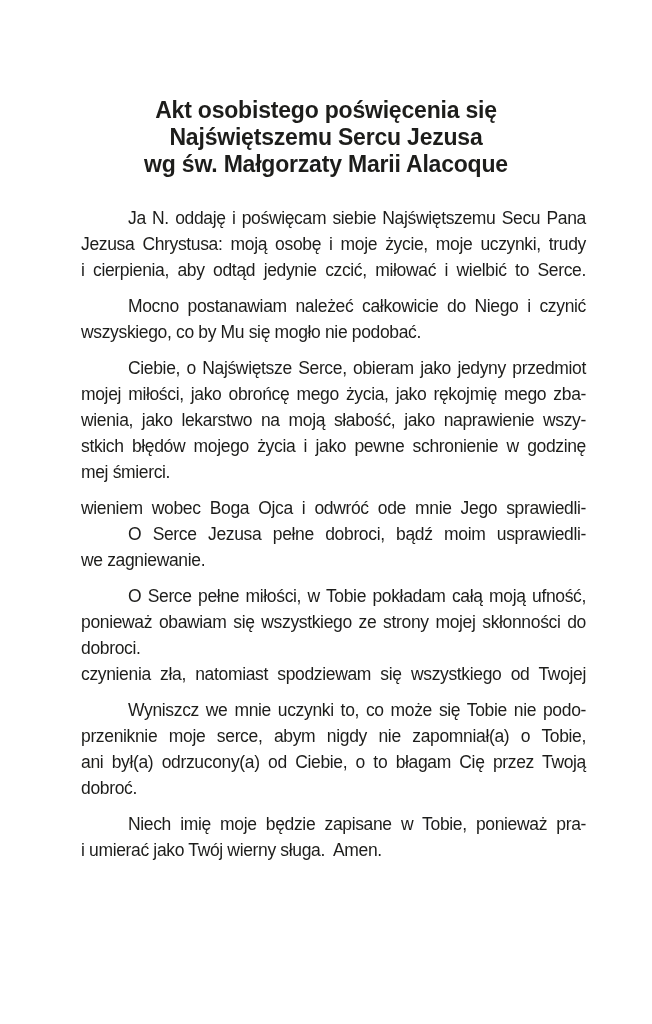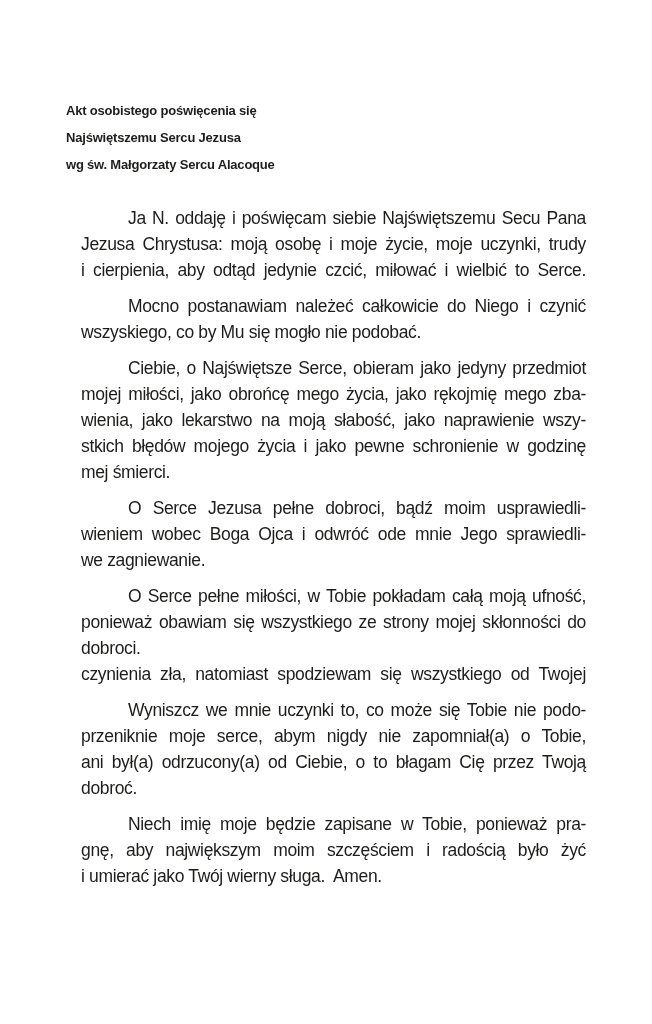--- a/index.html
+++ b/index.html
@@ -12,23 +12,23 @@
     width: 652px;
     height: 1024px;
     background: #ffffff;
     box-sizing: border-box;
     padding: 97px 66px 0 66px;
     font-family: "Liberation Sans", sans-serif;
     color: #1d1d1b;
     overflow: hidden;
   }
   .title {
-    text-align: left;
+    text-align: center;
     font-weight: 700;
-    font-size: 13px;
+    font-size: 23px;
     line-height: 27px;
     letter-spacing: -0.2px;
     margin: 0 0 27px 0;
   }
   .title-line {
     display: block;
   }
   .body-text {
     font-size: 17.5px;
     line-height: 26px;
@@ -50,21 +50,21 @@
   }
 </style>
 </head>
 <body>
 
 <div class="page">
 
   <header class="title">
     <span class="title-line">Akt osobistego poświęcenia się</span>
     <span class="title-line">Najświętszemu Sercu Jezusa</span>
-    <span class="title-line">wg św. Małgorzaty Sercu Alacoque</span>
+    <span class="title-line">wg św. Małgorzaty Marii Alacoque</span>
   </header>
 
   <main class="body-text">
 
     <p class="para">
       <span class="line first">Ja N. oddaję i poświęcam siebie Najświętszemu Secu Pana</span>
       <span class="line">Jezusa Chrystusa: moją osobę i moje życie, moje uczynki, trudy</span>
       <span class="line">i cierpienia, aby odtąd jedynie czcić, miłować i wielbić to Serce.</span>
     </p>
 
@@ -75,39 +75,38 @@
 
     <p class="para">
       <span class="line first">Ciebie, o Najświętsze Serce, obieram jako jedyny przedmiot</span>
       <span class="line">mojej miłości, jako obrońcę mego życia, jako rękojmię mego zba-</span>
       <span class="line">wienia, jako lekarstwo na moją słabość, jako naprawienie wszy-</span>
       <span class="line">stkich błędów mojego życia i jako pewne schronienie w godzinę</span>
       <span class="line last">mej śmierci.</span>
     </p>
 
     <p class="para">
+      <span class="line">wieniem wobec Boga Ojca i odwróć ode mnie Jego sprawiedli-</span>
       <span class="line first">O Serce Jezusa pełne dobroci, bądź moim usprawiedli-</span>
-      <span class="line">wieniem wobec Boga Ojca i odwróć ode mnie Jego sprawiedli-</span>
       <span class="line last">we zagniewanie.</span>
     </p>
 
     <p class="para">
       <span class="line first">O Serce pełne miłości, w Tobie pokładam całą moją ufność,</span>
       <span class="line">ponieważ obawiam się wszystkiego ze strony mojej skłonności do</span>
       <span class="line last">dobroci.</span>
       <span class="line">czynienia zła, natomiast spodziewam się wszystkiego od Twojej</span>
     </p>
 
     <p class="para">
       <span class="line first">Wyniszcz we mnie uczynki to, co może się Tobie nie podo-</span>
       <span class="line">przeniknie moje serce, abym nigdy nie zapomniał(a) o Tobie,</span>
       <span class="line">ani był(a) odrzucony(a) od Ciebie, o to błagam Cię przez Twoją</span>
       <span class="line last">dobroć.</span>
     </p>
 
     <p class="para">
       <span class="line first">Niech imię moje będzie zapisane w Tobie, ponieważ pra-</span>
-      <span class="line">gnę, aby największym moim szczęściem i radością było żyć</span>
       <span class="line last">i umierać jako Twój wierny sługa.&nbsp; Amen.</span>
     </p>
 
   </main>
 </div>
 
 </body></html>

